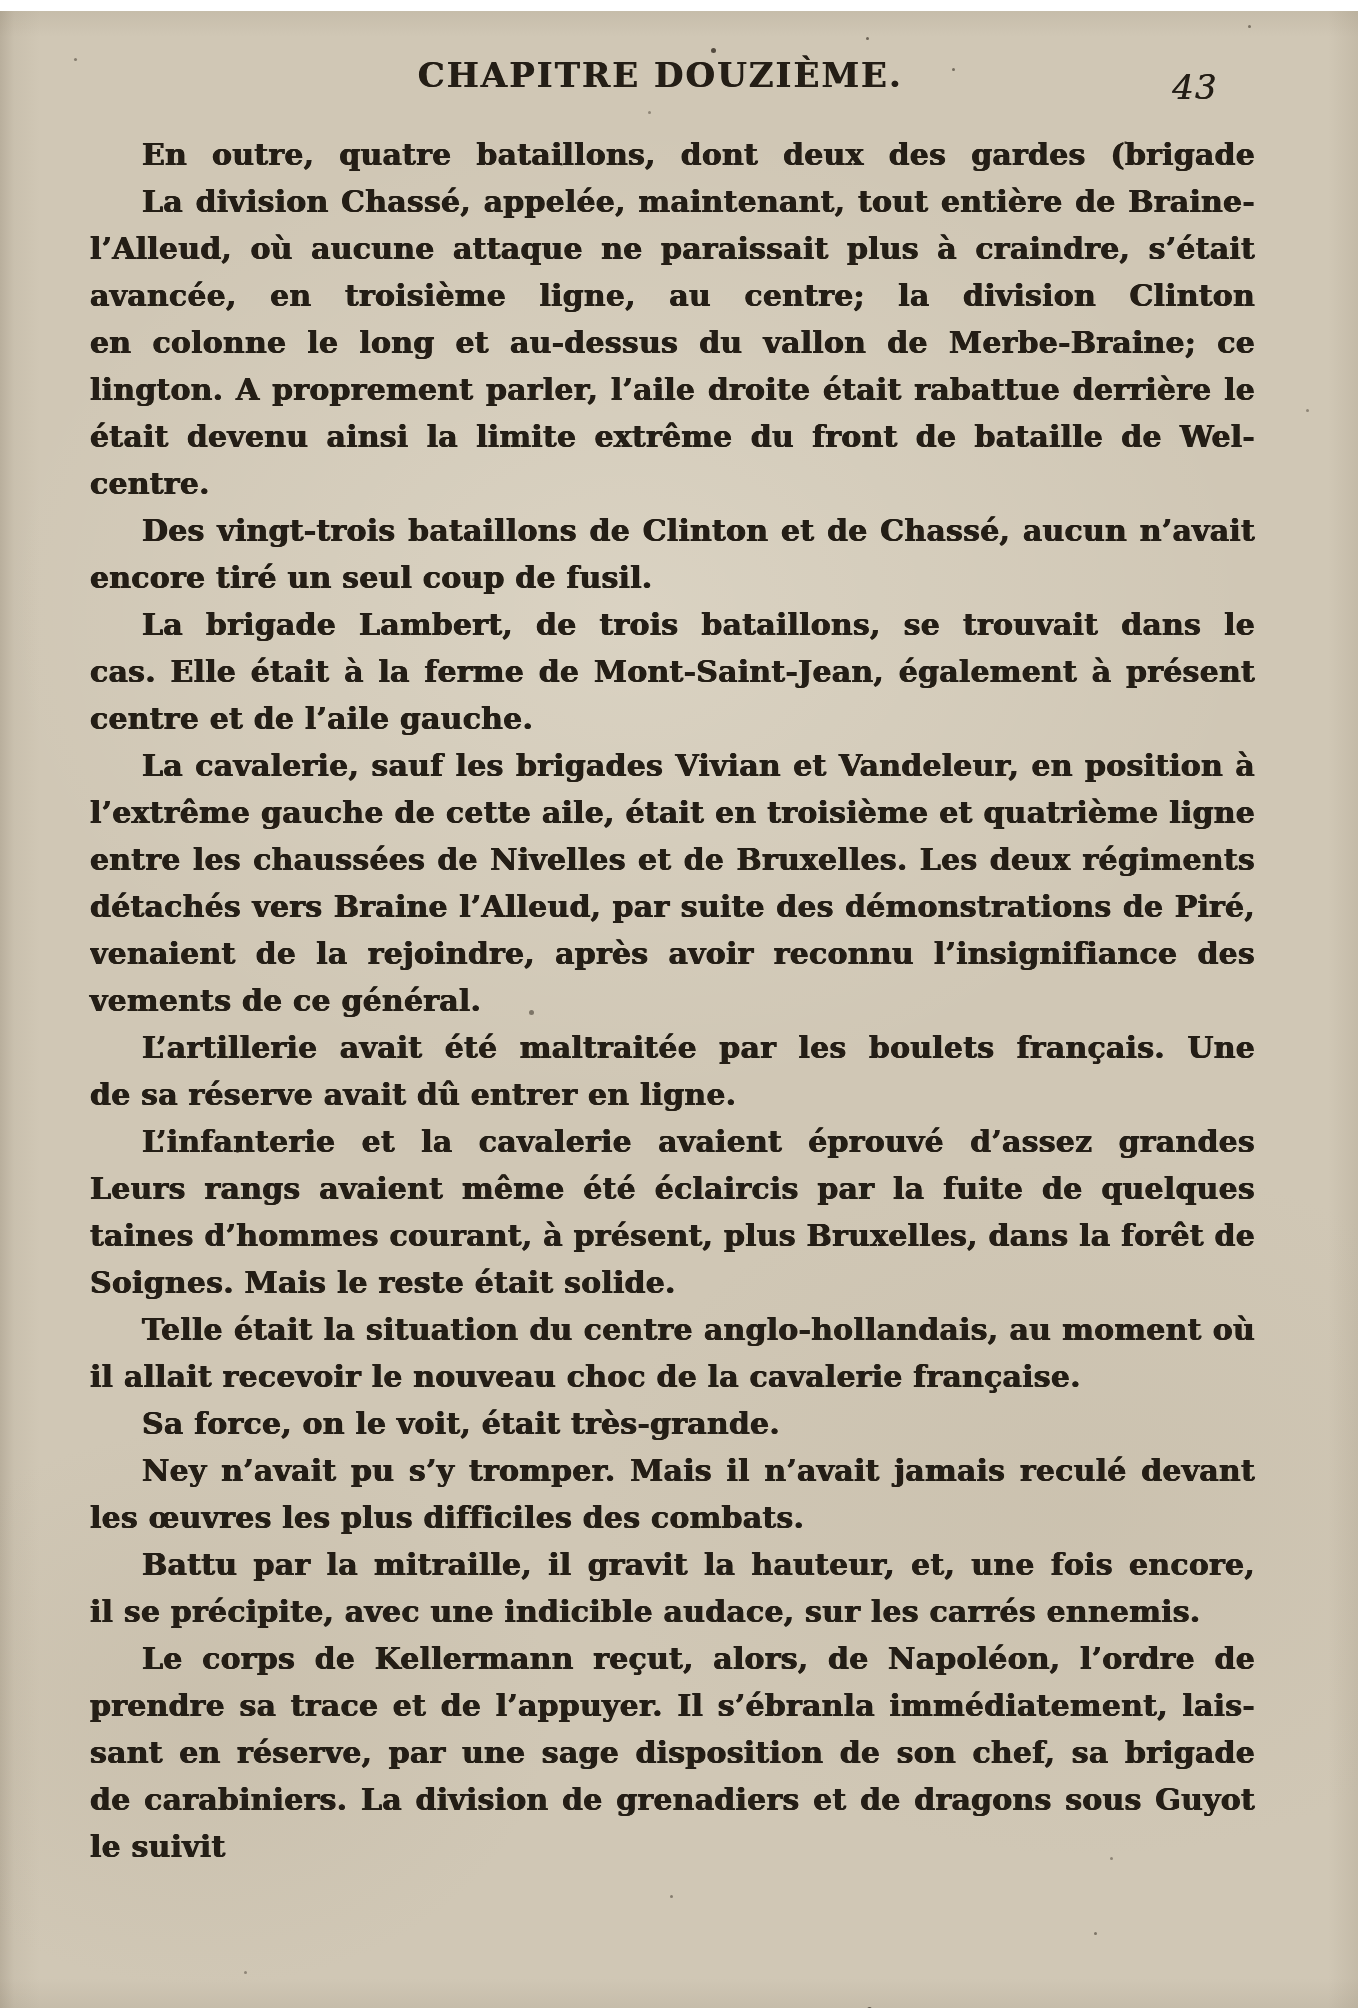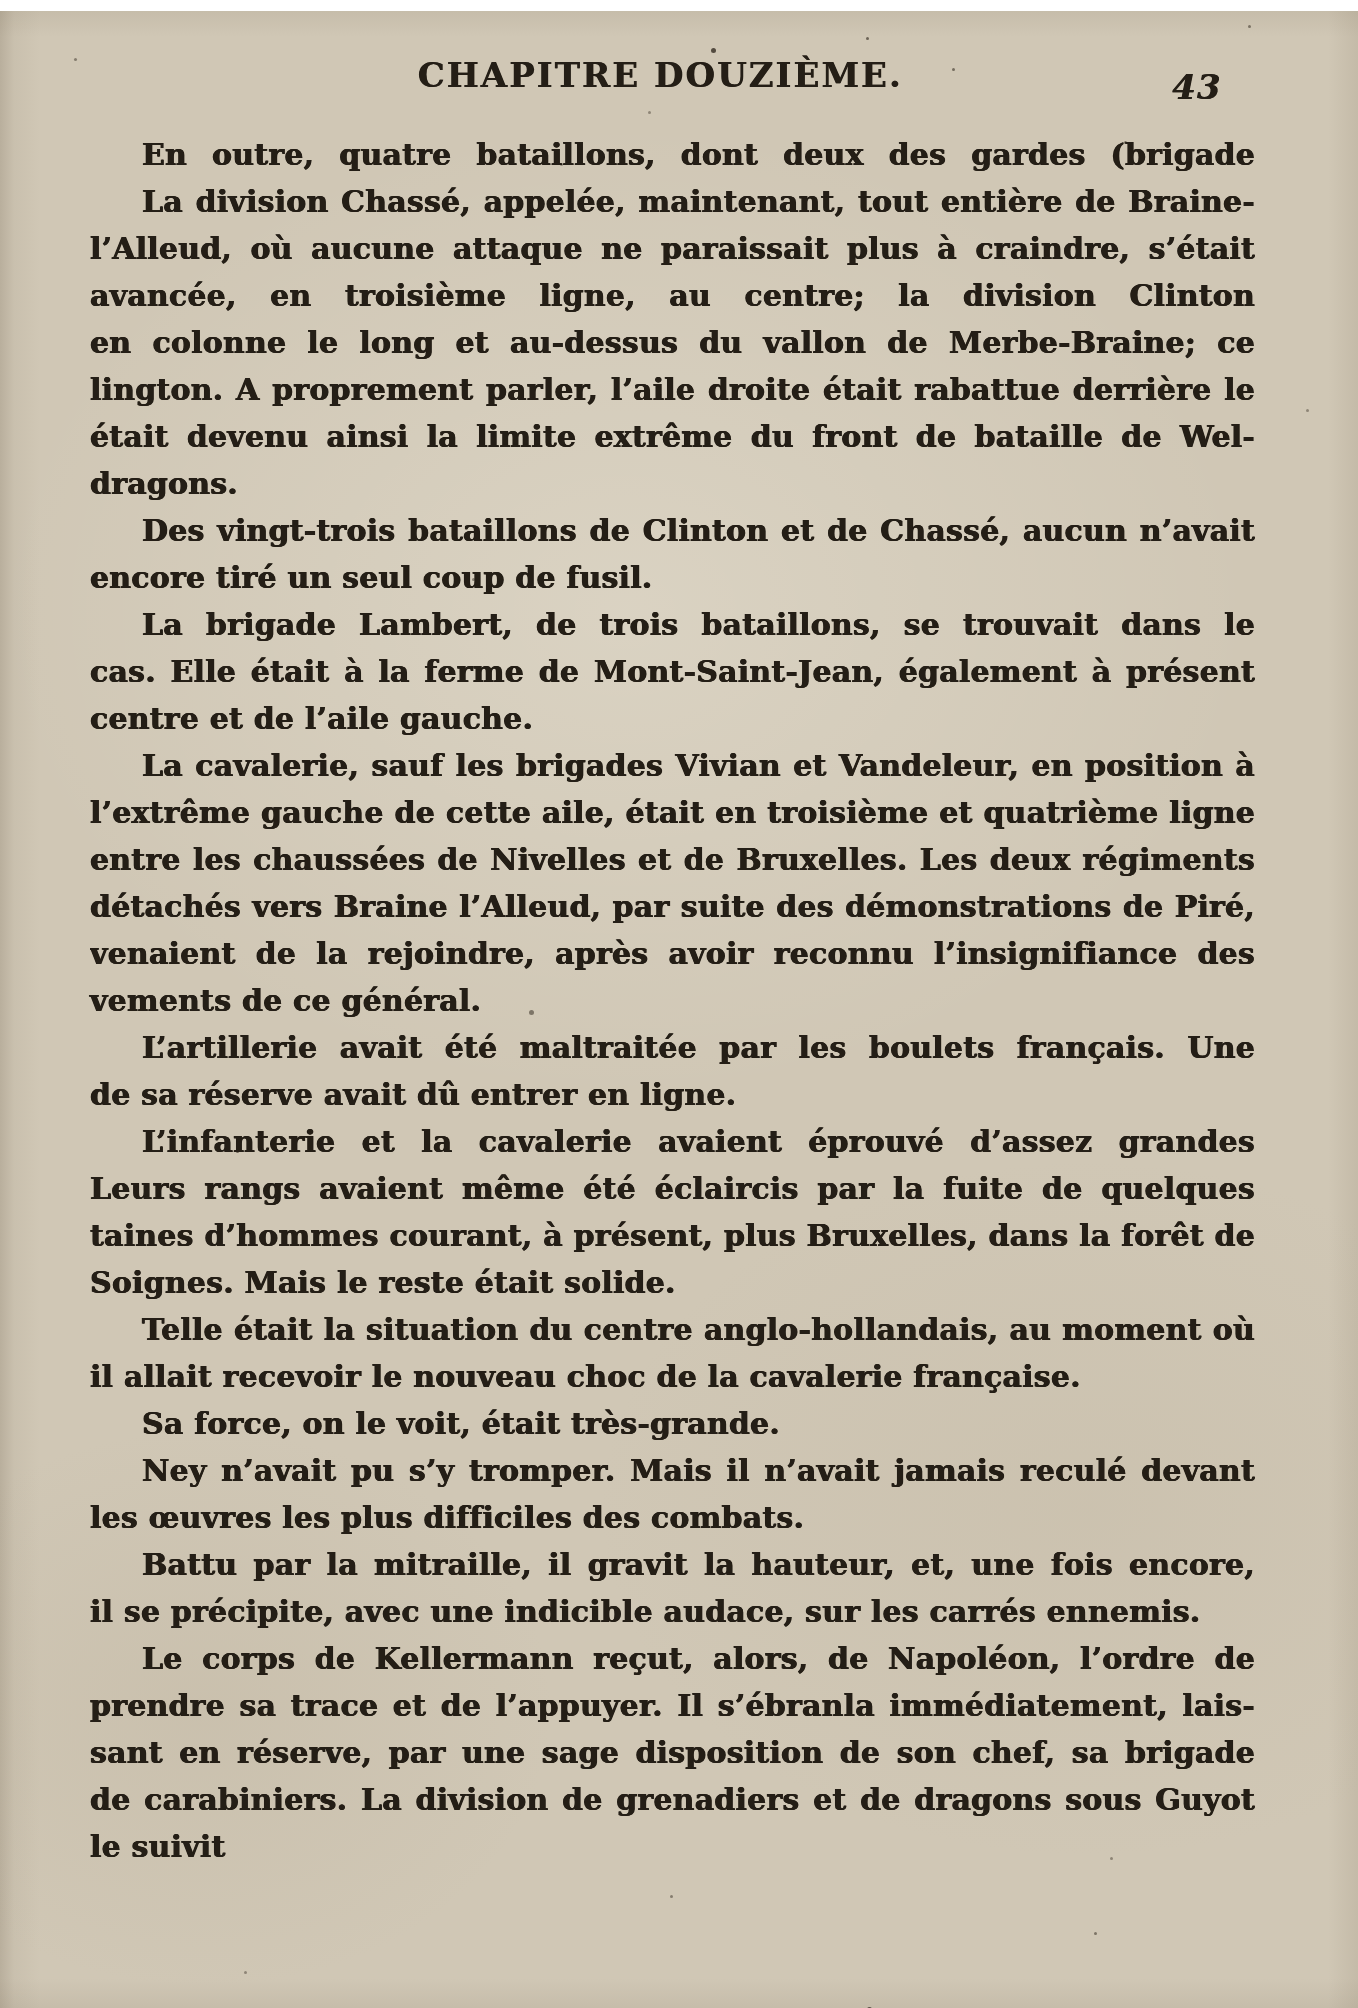--- a/index.html
+++ b/index.html
@@ -24,21 +24,21 @@
   .header {
     position: absolute; left: 90px; top: 44px; width: 1140px;
     text-align: center;
     font-size: 34px; font-weight: 700; letter-spacing: 2px;
     color: var(--ink, #241e16);
     text-shadow: 0.5px 0 0 currentColor;
     white-space: nowrap;
   }
   .page-number {
     position: absolute; left: 1172px; top: 56px;
-    font-size: 34px; font-weight: 700; font-style: italic; letter-spacing: 1px;
+    font-size: 34px; font-weight: 400; font-style: italic; letter-spacing: 1px;
     color: var(--ink, #241e16);
     text-shadow: 0.5px 0 0 currentColor;
   }
   .text-block {
     position: absolute; left: 90px; top: 120px; width: 1165px;
     color: var(--ink, #241e16);
   }
   .line {
     height: 47px; line-height: 47px;
     font-size: 30px; font-weight: 700;
@@ -95,21 +95,21 @@
       <div class="paragraph">
         <div class="line indent justify">En outre, quatre bataillons, dont deux des gardes (brigade Byng),</div>
       </div>
       <div class="paragraph">
         <div class="line indent justify">La division Chassé, appelée, maintenant, tout entière de Braine-</div>
         <div class="line justify">l’Alleud, où aucune attaque ne paraissait plus à craindre, s’était</div>
         <div class="line justify">avancée, en troisième ligne, au centre; la division Clinton demeurait</div>
         <div class="line justify">en colonne le long et au-dessus du vallon de Merbe-Braine; ce vallon</div>
         <div class="line justify">lington. A proprement parler, l’aile droite était rabattue derrière le</div>
         <div class="line justify">était devenu ainsi la limite extrême du front de bataille de Wel-</div>
-        <div class="line">dragons.</div>
+        <div class="line">centre.</div>
       </div>
       <div class="paragraph">
         <div class="line indent justify">Des vingt-trois bataillons de Clinton et de Chassé, aucun n’avait</div>
         <div class="line">encore tiré un seul coup de fusil.</div>
       </div>
       <div class="paragraph">
         <div class="line indent justify">La brigade Lambert, de trois bataillons, se trouvait dans le même</div>
         <div class="line justify">cas. Elle était à la ferme de Mont-Saint-Jean, également à présent du</div>
         <div class="line">centre et de l’aile gauche.</div>
       </div>

